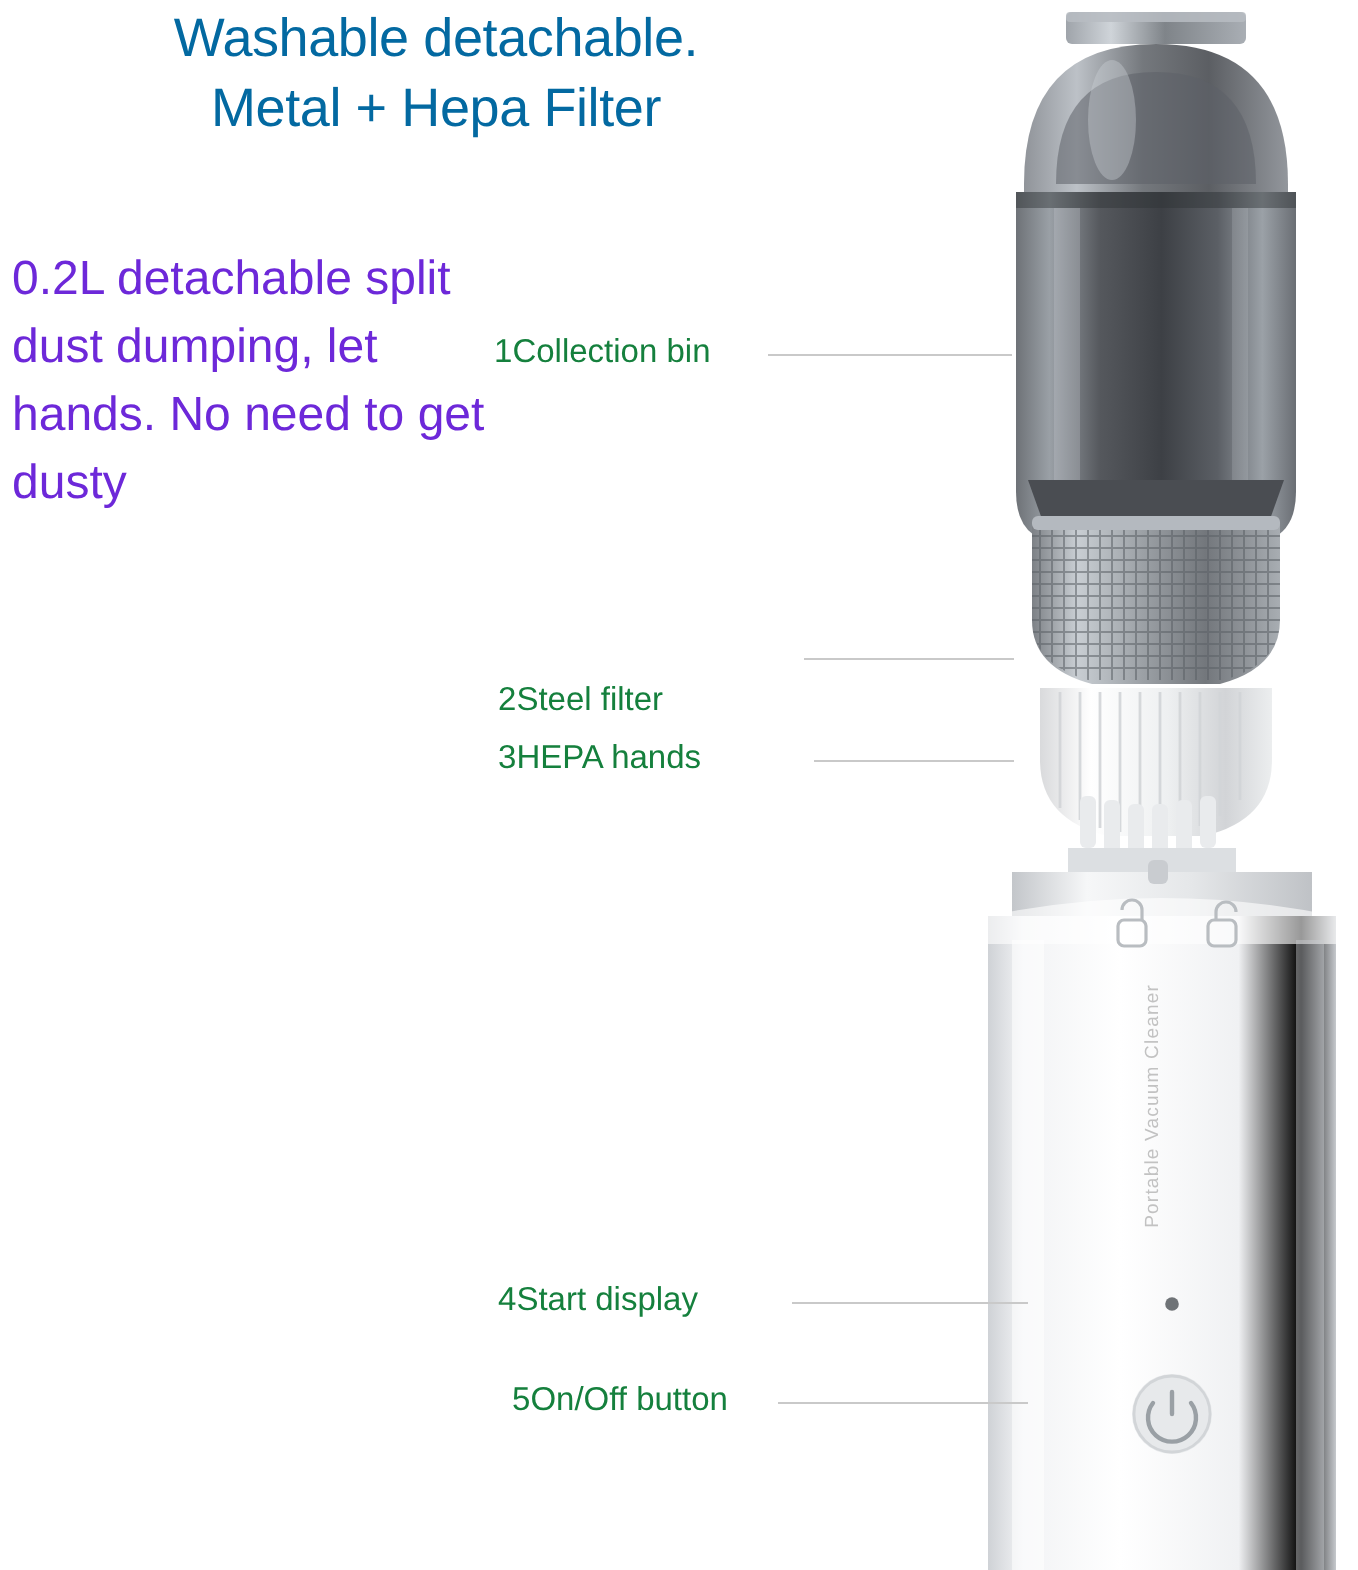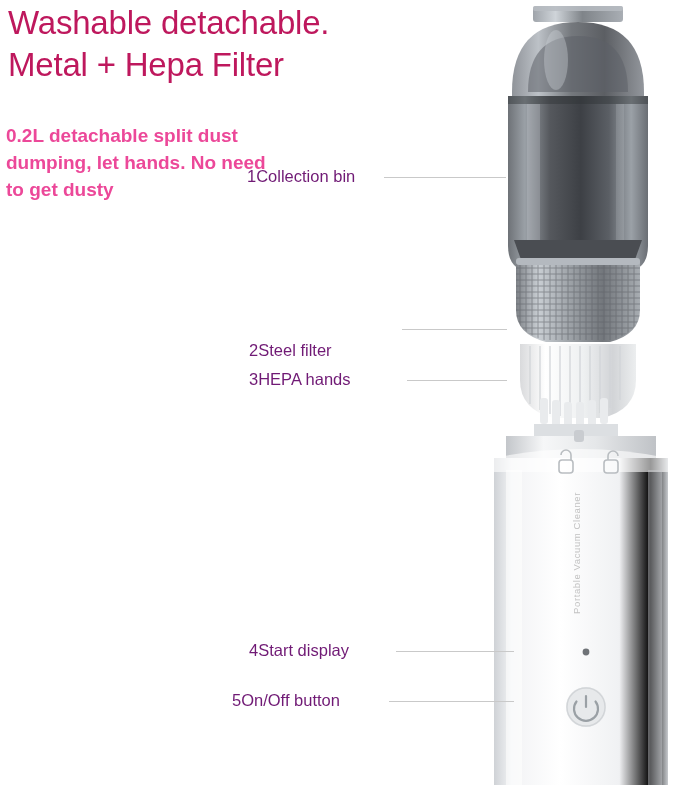--- a/index.html
+++ b/index.html
@@ -18,44 +18,44 @@
     overflow: hidden;
     background: #ffffff;
   }
 
   
   .headline {
     position: absolute;
     left: 8px;
     top: 2px;
     width: 420px;
-    font-size: 33px;
+    font-size: 27px;
     line-height: 1.28;
     letter-spacing: -0.2px;
-    color: #be185d;
+    color: #0369a1;
+    text-align: center;
   }
   .headline div { white-space: nowrap; }
 
   
   .subtext {
     position: absolute;
     left: 6px;
     top: 123px;
     width: 260px;
-    font-size: 19px;
+    font-size: 24px;
     line-height: 1.42;
-    color: #ec4899;
-    font-weight: bold;
+    color: #6d28d9;
   }
 
   
   .callout {
     position: absolute;
     font-size: 16.5px;
-    color: #701a75;
+    color: #15803d;
     white-space: nowrap;
     text-align: right;
   }
   .callout .num { }
   .leader {
     position: absolute;
     height: 1px;
     background: #c9c9c9;
   }
 
@@ -269,18 +269,18 @@
   <div class="callout" style="left:249px; top:370px;">
     <span class="num">3</span><span>HEPA hands</span>
   </div>
   <div class="leader" style="left:407px; top:380px; width:100px;"></div>
 
   <div class="callout" style="left:249px; top:641px;">
     <span class="num">4</span><span>Start display</span>
   </div>
   <div class="leader" style="left:396px; top:651px; width:118px;"></div>
 
-  <div class="callout" style="left:232px; top:691px;">
+  <div class="callout" style="left:256px; top:691px;">
     <span class="num">5</span><span>On/Off button</span>
   </div>
   <div class="leader" style="left:389px; top:701px; width:125px;"></div>
 
 </div>
 
 </body></html>

